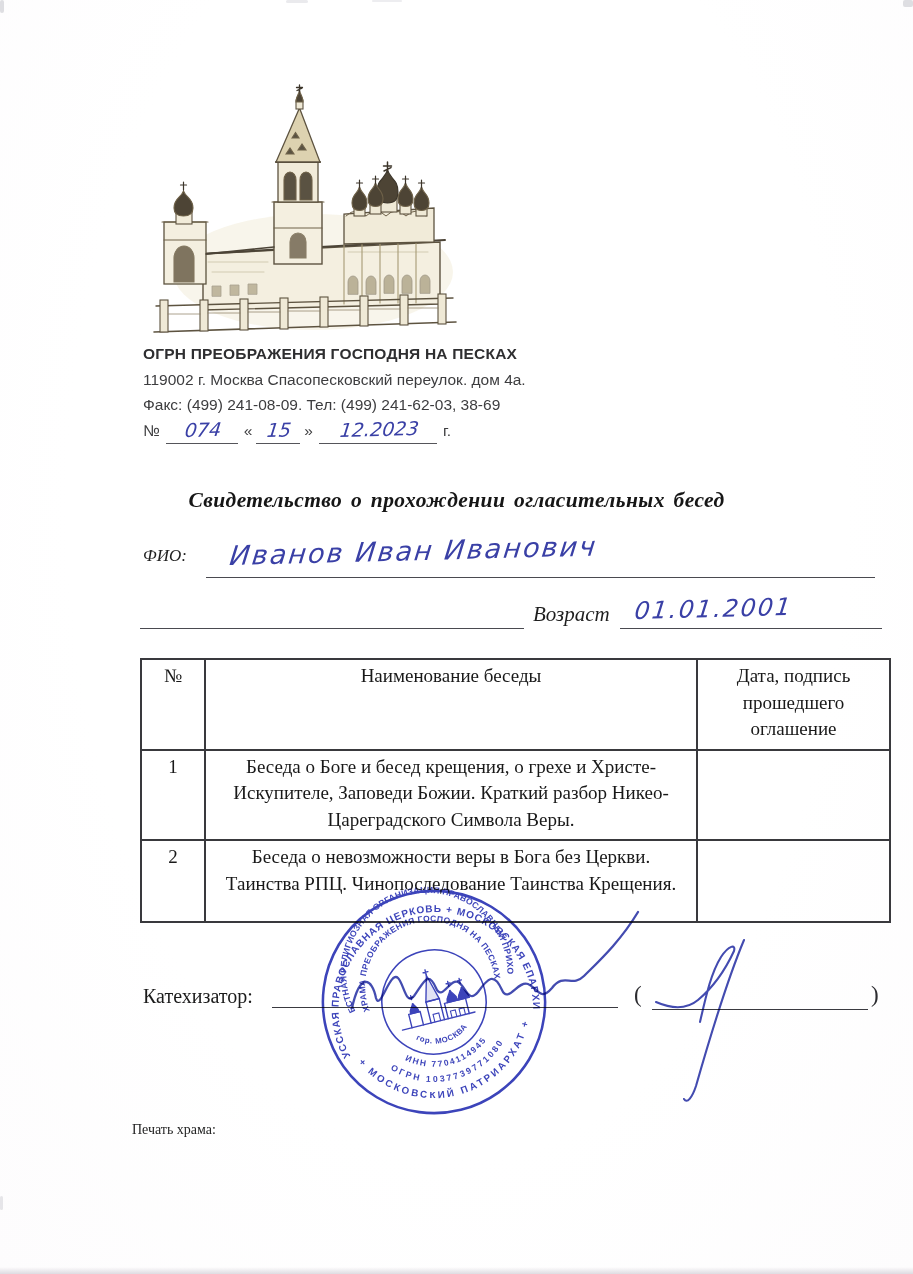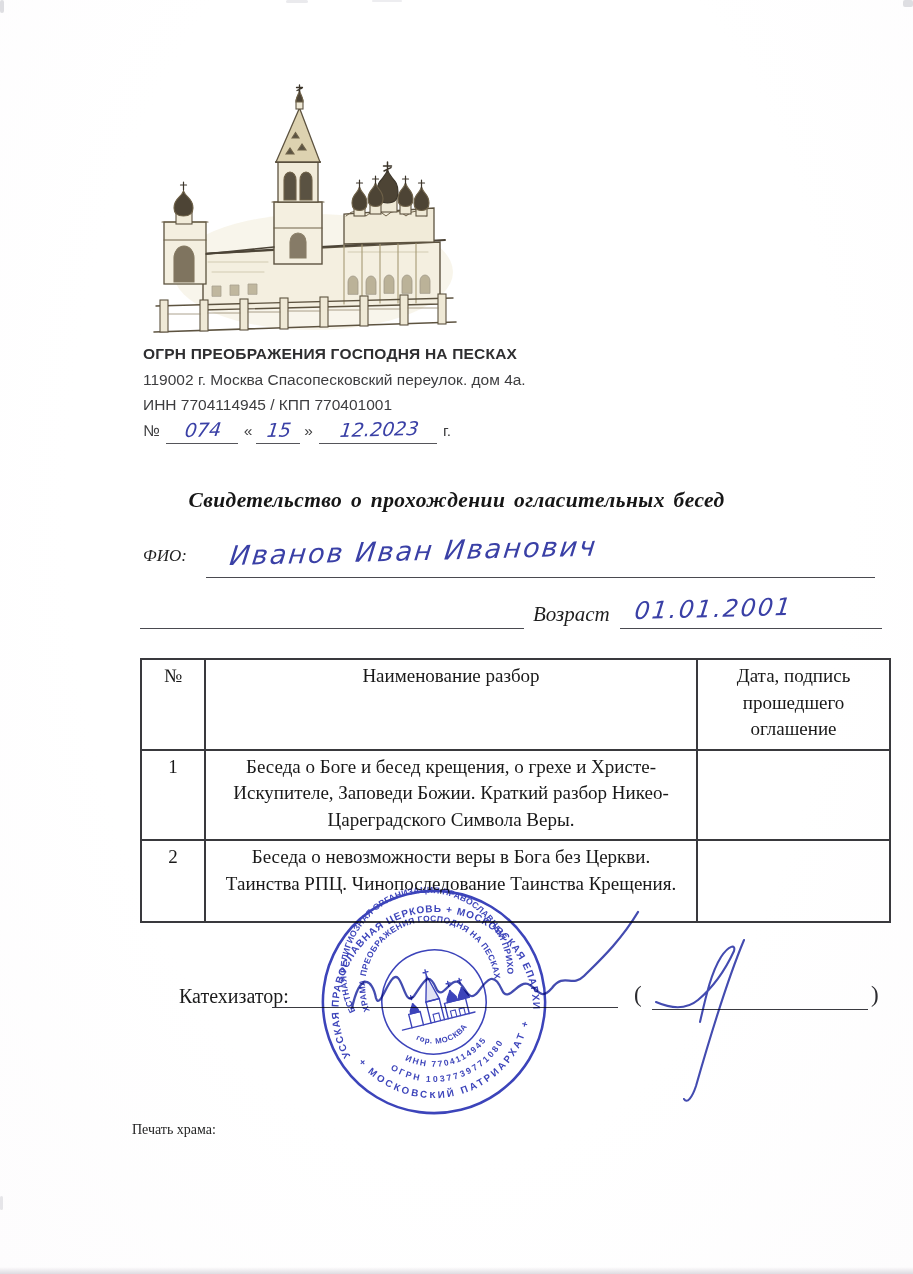--- a/index.html
+++ b/index.html
@@ -116,21 +116,21 @@
           <rect x="290" y="212" width="8" height="30"></rect>
       </g>
       <path d="M20,232 h32 M60,231 h32 M100,230 h32 M140,229 h32 M180,228 h32 M220,227 h32 M260,226 h30" stroke="#8b7f63" stroke-width=".9" opacity=".8"></path>
       <path d="M60,180 h60 M64,190 h52 M200,170 h80" stroke="#a79a76" stroke-width=".7" opacity=".6"></path>
     </g>
   </svg>
 
   <div class="abs letterhead sans">
     <div class="org">ОГРН ПРЕОБРАЖЕНИЯ ГОСПОДНЯ НА ПЕСКАХ</div>
     <div>119002 г. Москва Спасопесковский переулок. дом 4а.</div>
-    <div>ИНН 7704114945 / КПП 770401001</div>
+    <div>Факс: (499) 241-08-09. Тел: (499) 241-62-03, 38-69</div>
     <div class="numline">
       <span>№</span>
       <span class="slot" style="width:72px;margin:0 6px 0 6px;"><span class="hw">074</span></span>
       <span>«</span>
       <span class="slot" style="width:44px;margin:0 4px;"><span class="hw">15</span></span>
       <span>»</span>
       <span class="slot" style="width:118px;margin:0 6px;"><span class="hw">12.2023</span></span>
       <span>г.</span>
     </div>
   </div>
@@ -148,39 +148,39 @@
 
   <table class="talks">
     <colgroup>
         <col style="width:64px">
         <col style="width:492px">
         <col style="width:193px">
       </colgroup>
     <thead>
       <tr>
         <th>№</th>
-        <th>Наименование разбор</th>
+        <th>Наименование беседы</th>
         <th>Дата, подпись прошедшего оглашение</th>
       </tr>
     </thead>
     <tbody>
       <tr>
         <td>1</td>
         <td>Беседа о Боге и бесед крещения, о грехе и Христе-Искупителе, Заповеди Божии. Краткий разбор Никео-Цареградского Символа Веры.</td>
         <td></td>
       </tr>
       <tr>
         <td>2</td>
         <td>Беседа о невозможности веры в Бога без Церкви. Таинства РПЦ. Чинопоследование Таинства Крещения.</td>
         <td></td>
       </tr>
     </tbody>
   </table>
 
-  <div class="abs serif label-lg" style="left:143px;top:985px;margin-left:36px;">Катехизатор:</div>
+  <div class="abs serif label-lg" style="left:143px;top:985px;">Катехизатор:</div>
   <div class="abs" style="left:272px;top:978px;width:346px;height:29px;border-bottom:1.5px solid #3a3a40;"></div>
   <div class="abs serif paren" style="left:634px;top:982px;">(</div>
   <div class="abs" style="left:652px;top:980px;width:216px;height:29px;border-bottom:1.5px solid #3a3a40;"></div>
   <div class="abs serif paren" style="left:871px;top:982px;">)</div>
 
   <svg class="abs stamp" viewBox="0 0 240 240">
     <defs>
       <path id="r1t" d="M 24,152 A 99,99 0 1 1 216,152"></path>
       <path id="r1b" d="M 30,160 A 99,99 0 0 0 210,160"></path>
       <path id="r2t" d="M 40,108 A 82,82 0 1 1 200,108"></path>

